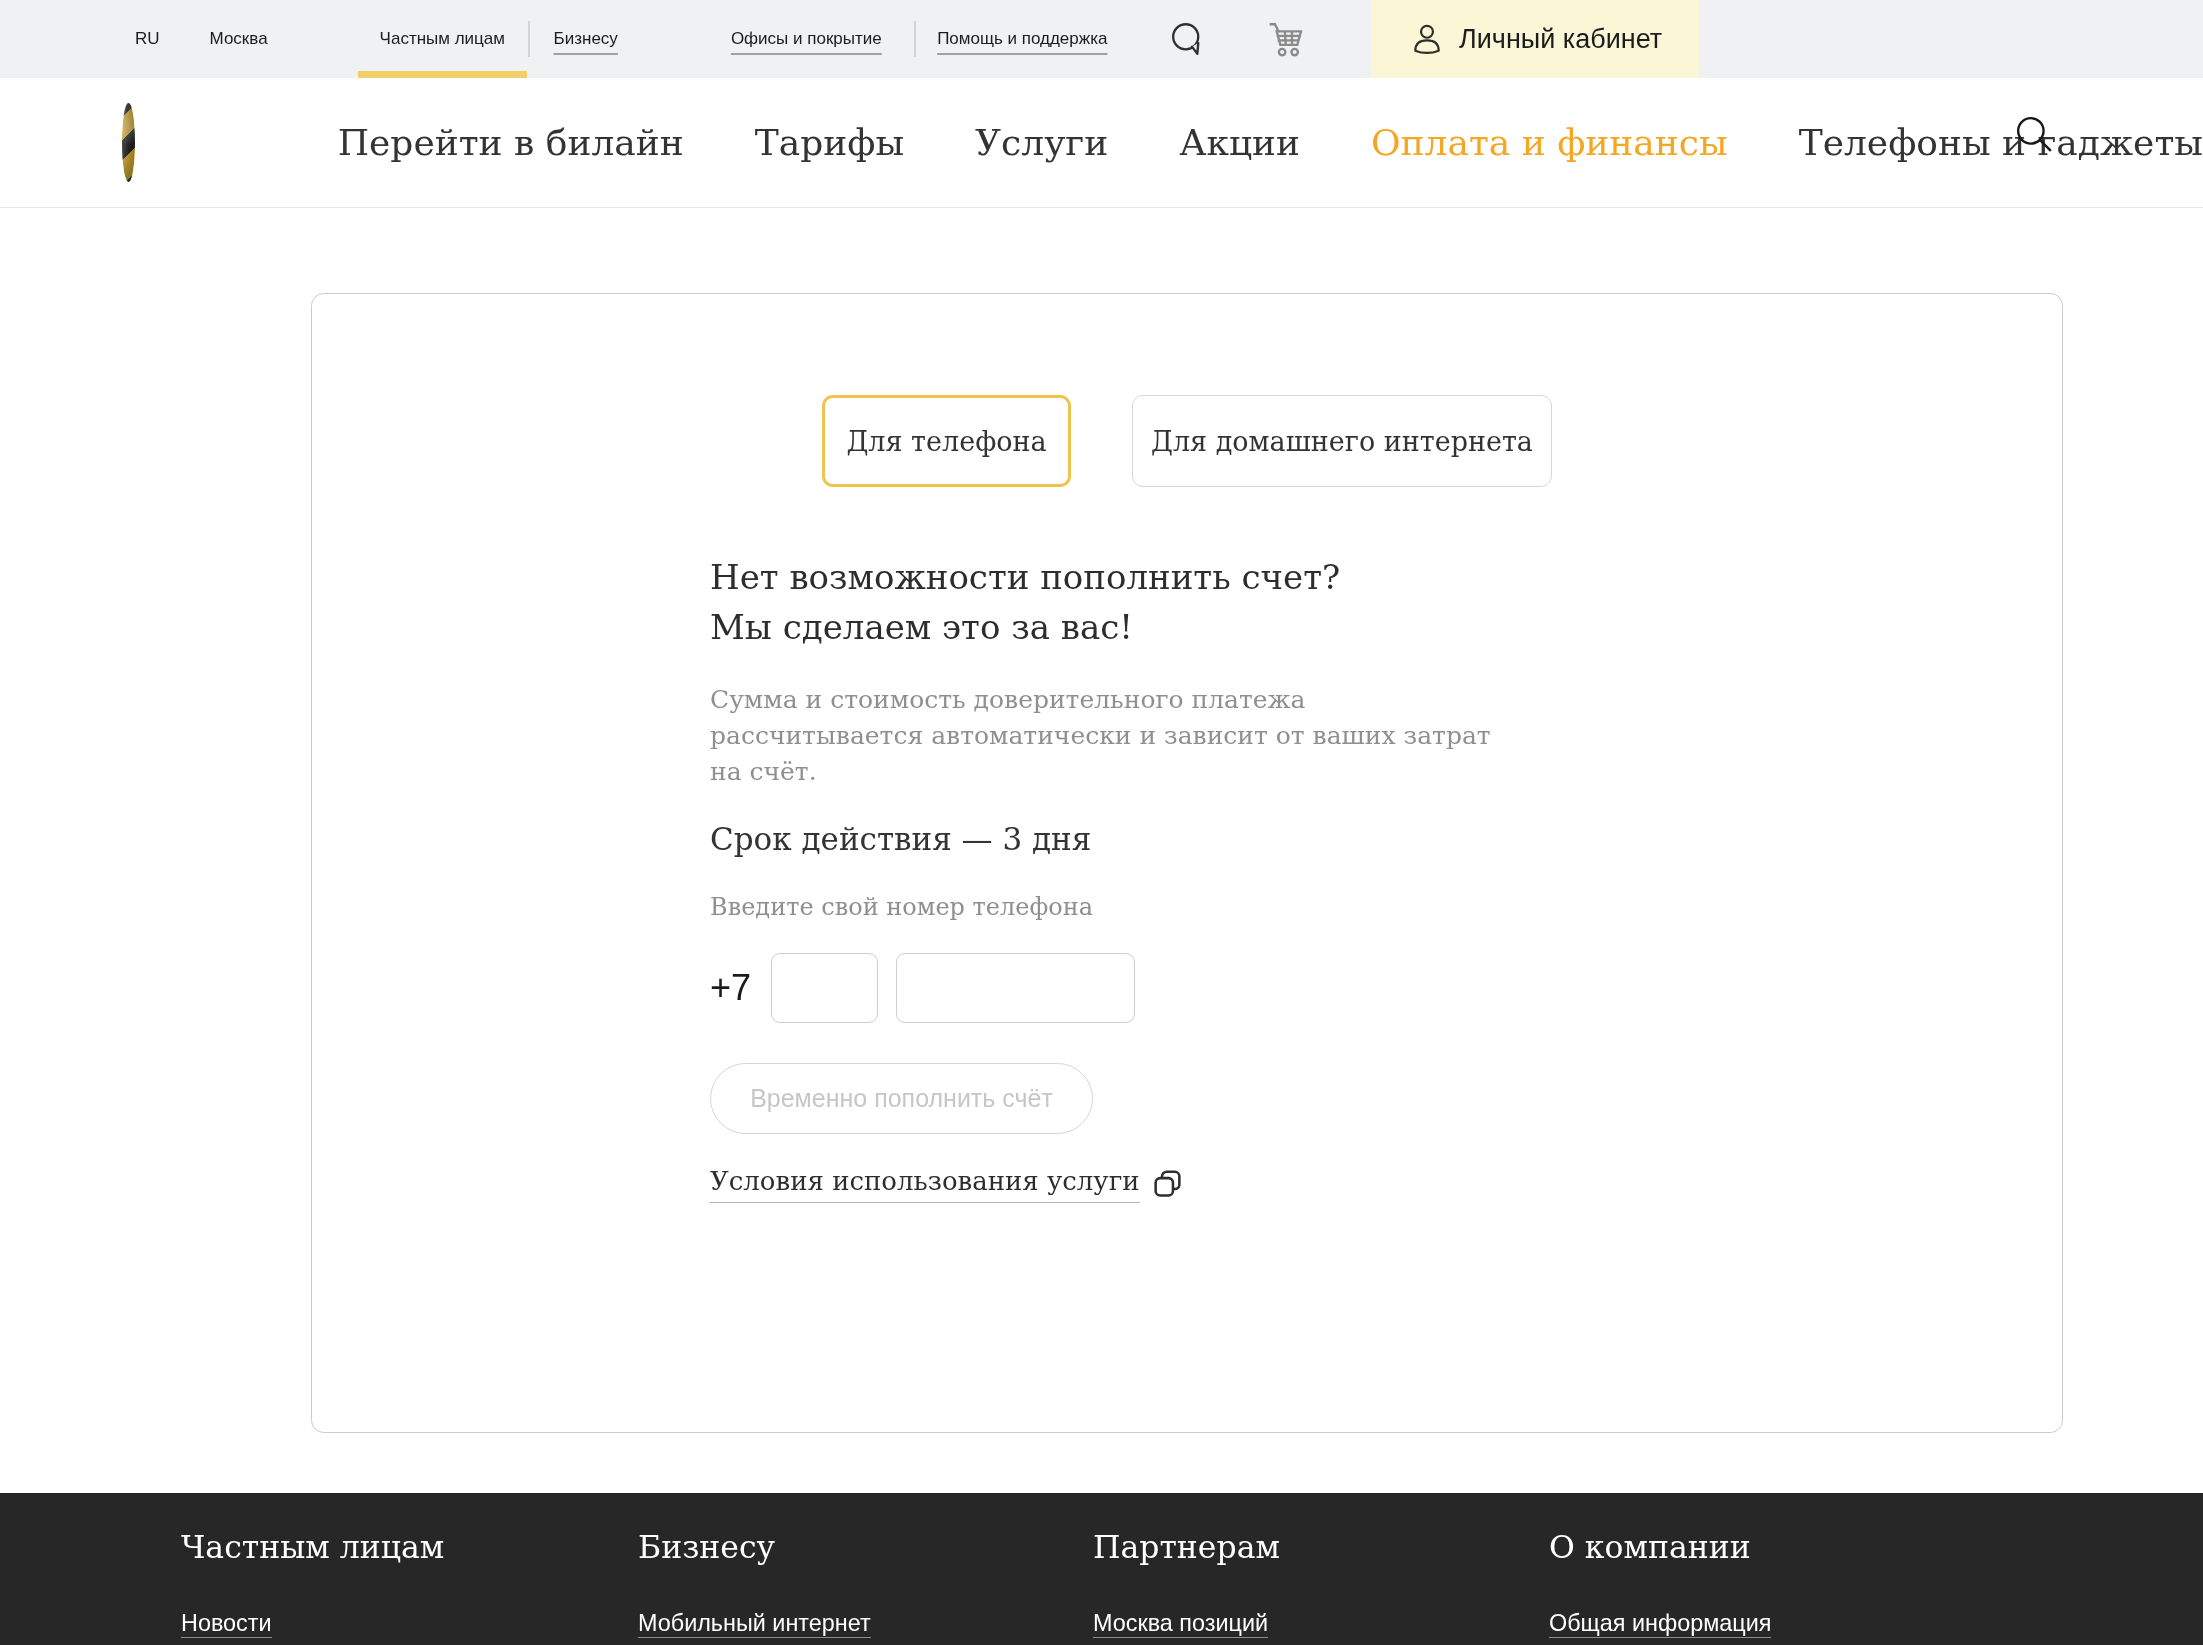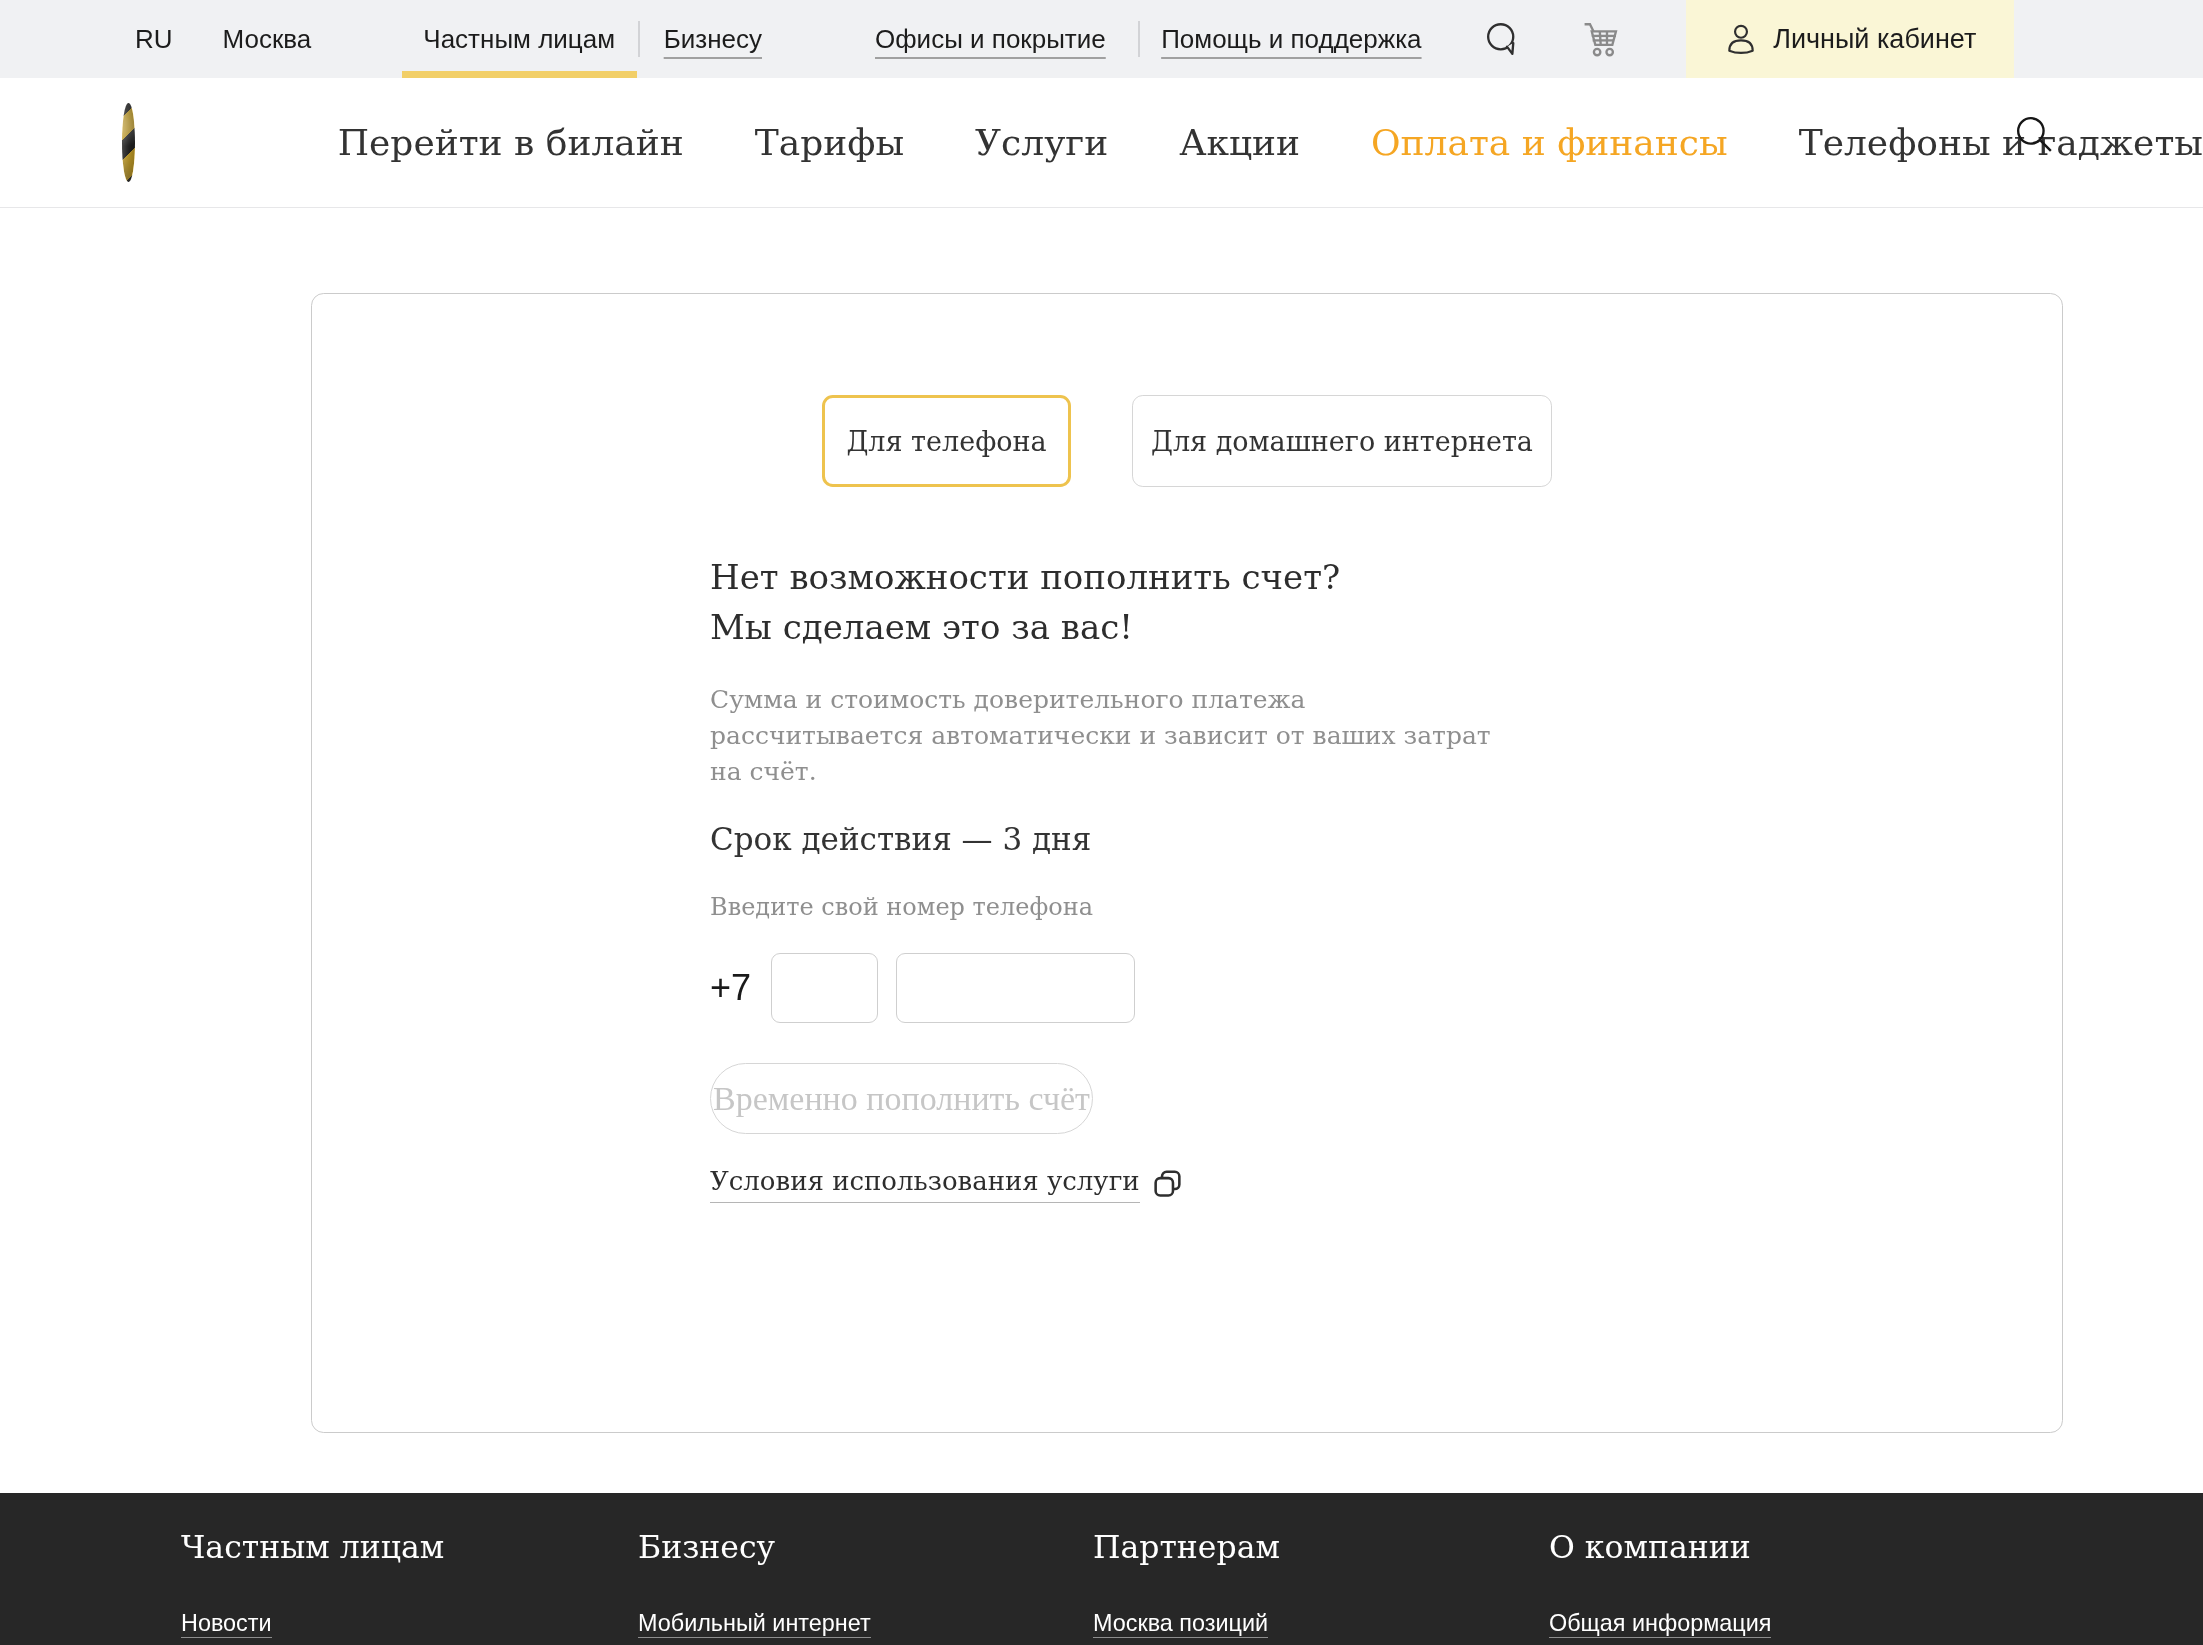--- a/index.html
+++ b/index.html
@@ -1,21 +1,21 @@
 <!DOCTYPE html>
 <html style="font-size:14.4px"><head>
 <meta charset="utf-8">
 <style>
   * { margin:0; padding:0; box-sizing:border-box; }
   html,body { width:2203px; height:1645px; overflow:hidden; background:#fff;
               font-family:"Liberation Sans", sans-serif; }
 
   
   .topbar { height:78px; background:#f0f1f3; display:flex; align-items:stretch; position:relative; }
-  .topbar-item { display:flex; align-items:center; font-size:26px; color:#1c1c1c; position:relative; cursor:pointer; }
+  .topbar-item { display:flex; align-items:center; font-size:17px; color:#1c1c1c; position:relative; cursor:pointer; }
   .tb-underlined { text-decoration:underline; text-decoration-color:#a0a0a0; text-decoration-thickness:1.8px; text-underline-offset:9px; }
   .tb-divider { width:1.8px; height:36px; background:#d2d3d6; align-self:center; }
   .active-bar { position:absolute; left:-21.6px; right:-21.6px; bottom:0; height:7.2px; background:#f2cf68; }
   .account { background:#faf6d6; width:328px; height:78px; display:flex; align-items:center; justify-content:center; gap:14.4px; font-size:27px; color:#1c1c1c; cursor:pointer; }
   .icon-btn { display:flex; align-items:center; cursor:pointer; }
 
   
   .mainnav { height:130px; background:#fff; border-bottom:1.8px solid #e7e7e9; display:flex; align-items:center; position:relative; }
   .logo-ball { width:79px; height:79px; border-radius:50%; margin-left:122px;
     background:
@@ -40,21 +40,21 @@
   .content { margin-left:398px; width:990px; }
   .lead { font-family:"DejaVu Serif", serif; font-size:34px; line-height:50px; color:#2d2d2d; margin-top:65px; }
   .desc { font-family:"DejaVu Serif", serif; font-size:25px; line-height:36px; color:#8f8f8f; margin-top:30px; max-width:810px; }
   .duration { font-family:"DejaVu Serif", serif; font-size:31px; color:#333; margin-top:31px; }
   .phone-label { font-family:"DejaVu Serif", serif; font-size:24px; color:#8f8f8f; margin-top:36px; }
   .phone-row { display:flex; align-items:center; margin-top:32px; }
   .phone-prefix { font-size:36px; color:#1a1a1a; margin-right:20px; }
   .phone-input { border:1.8px solid #cfcfcf; border-radius:9px; height:70px; font-size:31px; padding:0 16px; outline:none; background:#fff; font-family:"Liberation Sans", sans-serif; }
   .phone-input.code { width:107px; margin-right:18px; }
   .phone-input.number { width:239px; }
-  .submit-btn { margin-top:40px; width:383px; height:71px; border:1.8px solid #d6d6d6; border-radius:38px; background:#fff; color:#c6c6c6; font-family:Liberation Serif, serif; font-size:34px; cursor:default; }
+  .submit-btn { margin-top:40px; width:383px; height:71px; border:1.8px solid #d6d6d6; border-radius:38px; background:#fff; color:#c6c6c6; font-family:Liberation Sans, sans-serif; font-size:25px; cursor:default; }
   .terms-row { margin-top:32px; display:flex; align-items:center; gap:12.6px; }
   .terms-link { font-family:"DejaVu Serif", serif; font-size:26px; color:#2d2d2d; border-bottom:1.8px solid #b5b5b5; padding-bottom:6.3px; cursor:pointer; }
 
   
   .footer { margin-top:60px; background:#272727; height:153px; display:flex; padding-left:181px; }
   .f-col { display:flex; flex-direction:column; }
   .f-col.c1 { width:457px; } .f-col.c2 { width:455px; } .f-col.c3 { width:456px; } .f-col.c4 { width:auto; }
   .f-title { font-family:"DejaVu Serif", serif; font-size:31.5px; color:#fff; margin-top:36px; }
   .f-link { font-size:23.4px; color:#fff; margin-top:45px; align-self:flex-start; border-bottom:1.8px solid #8d8d8d; cursor:pointer; }
 

